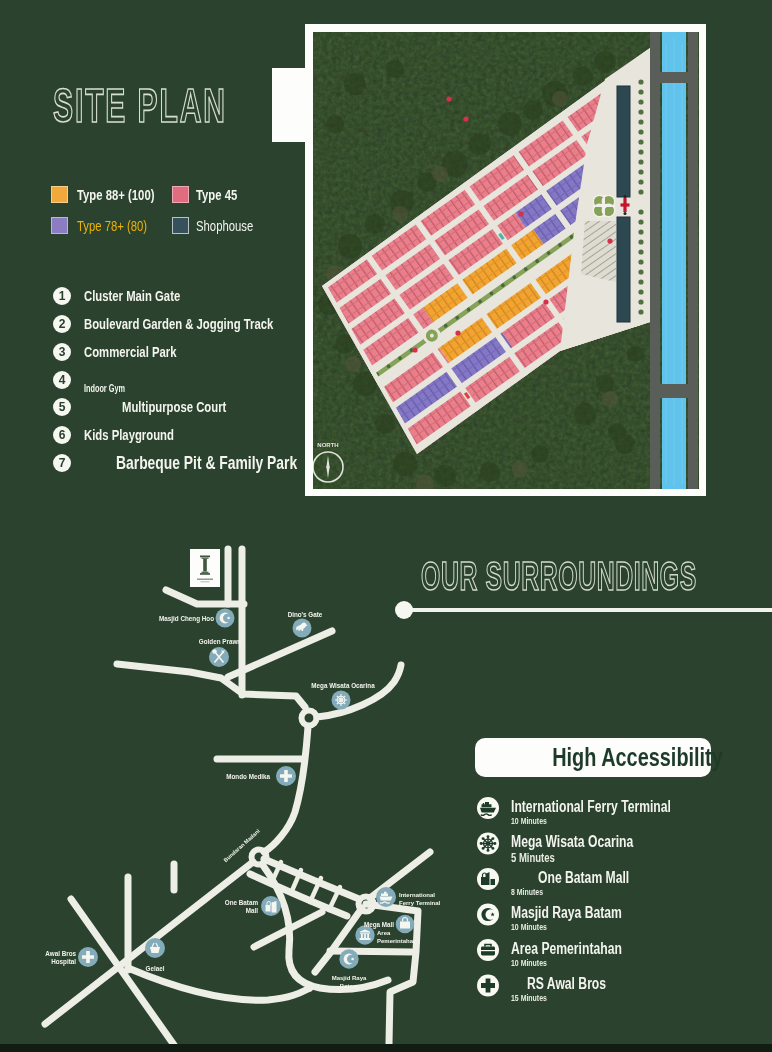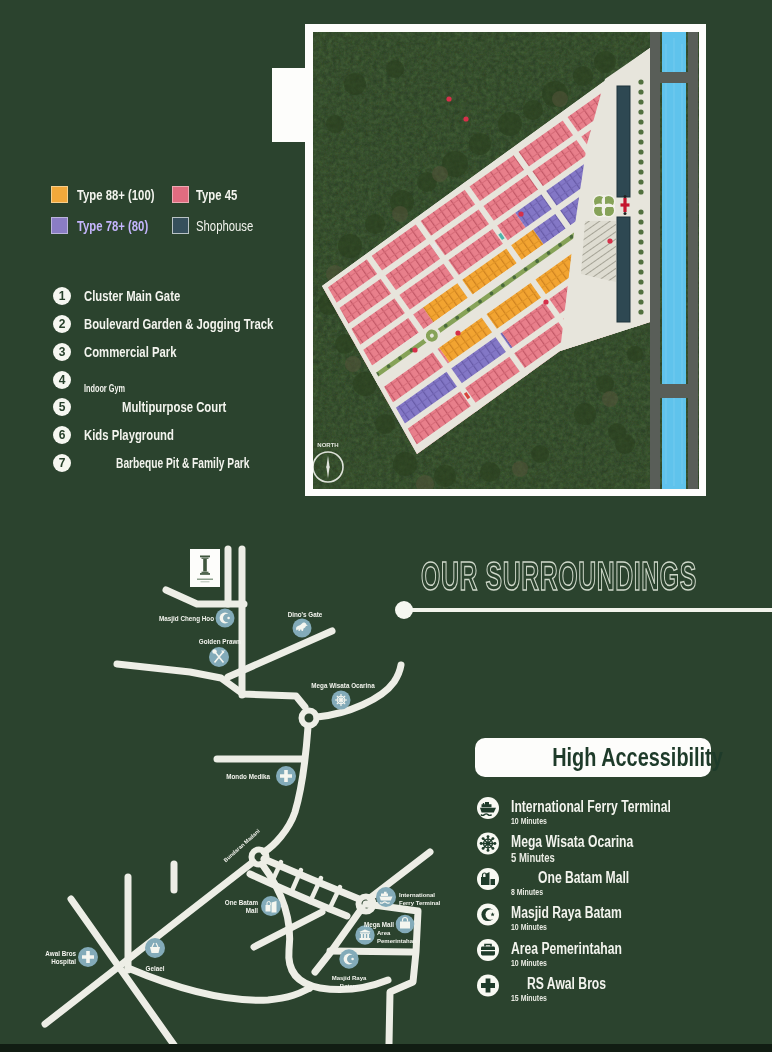--- a/index.html
+++ b/index.html
@@ -455,32 +455,33 @@
   <path d="M0,-11.5 L1.6,0 L0,11.5 L-1.6,0 Z" fill="#dfe3da"></path>
             <circle r="1.6" fill="#dfe3da"></circle>
   <text x="0" y="-20" font-family="Liberation Sans, sans-serif" font-size="6" font-weight="bold" fill="#dfe3da" text-anchor="middle">NORTH</text>
 </g>
 </g>
 </svg>
 </div>
 
 <div class="abs" style="left:272px;top:68px;width:36px;height:74px;background:#fdfdfb;"></div>
 
+<div class="abs" style="left:53px;top:77px;font-size:48.5px;font-weight:bold;letter-spacing:3px;color:transparent;-webkit-text-stroke:1.7px #d6decf;"><span class="condt">SITE PLAN</span></div>
 
 <div class="abs" style="left:51px;top:186px;width:17px;height:17px;background:#f2a93b;border:1px solid #f7cf8d;box-sizing:border-box;"></div>
 
 <div class="abs" style="left:77px;top:186px;height:17px;line-height:17px;font-size:15.5px;font-weight:bold;color:#f3f4ee;"><span class="cond">Type 88+ (100)</span></div>
 
 <div class="abs" style="left:172px;top:186px;width:17px;height:17px;background:#e06c80;border:1px solid #edaab4;box-sizing:border-box;"></div>
 
 <div class="abs" style="left:196px;top:186px;height:17px;line-height:17px;font-size:15.5px;font-weight:bold;color:#f3f4ee;"><span class="cond">Type 45</span></div>
 
 <div class="abs" style="left:51px;top:217px;width:17px;height:17px;background:#8a7dc4;border:1px solid #bcb4dd;box-sizing:border-box;"></div>
 
-<div class="abs" style="left:77px;top:217px;height:17px;line-height:17px;font-size:15.5px;font-weight:bold;color:#c4b5fd;"><span class="cond">Type 78+ (80)</span></div>
+<div class="abs" style="left:77px;top:217px;height:17px;line-height:17px;font-size:15.5px;font-weight:normal;color:#eab308;"><span class="cond">Type 78+ (80)</span></div>
 
 <div class="abs" style="left:172px;top:217px;width:17px;height:17px;background:#36505c;border:1.5px solid #b9c3c5;box-sizing:border-box;"></div>
 
 <div class="abs" style="left:196px;top:217px;height:17px;line-height:17px;font-size:15.5px;font-weight:normal;color:#f3f4ee;"><span class="cond">Shophouse</span></div>
 
 <div class="abs" style="left:53px;top:287px;width:18px;height:18px;border-radius:50%;background:#f6f7f1;text-align:center;line-height:18px;font-size:12px;font-weight:bold;color:#27402b;">1</div>
 <div class="abs" style="left:84px;top:287px;height:18px;line-height:18px;font-size:15.5px;font-weight:bold;color:#f3f4ee;"><span class="cond">Cluster Main Gate</span></div>
 
 <div class="abs" style="left:53px;top:315px;width:18px;height:18px;border-radius:50%;background:#f6f7f1;text-align:center;line-height:18px;font-size:12px;font-weight:bold;color:#27402b;">2</div>
 <div class="abs" style="left:84px;top:315px;height:18px;line-height:18px;font-size:15.5px;font-weight:bold;color:#f3f4ee;"><span class="cond">Boulevard Garden &amp; Jogging Track</span></div>
@@ -491,21 +492,21 @@
 <div class="abs" style="left:53px;top:371px;width:18px;height:18px;border-radius:50%;background:#f6f7f1;text-align:center;line-height:18px;font-size:12px;font-weight:bold;color:#27402b;">4</div>
 <div class="abs" style="left:84px;top:380px;height:18px;line-height:18px;font-size:10px;font-weight:bold;color:#f3f4ee;"><span class="cond">Indoor Gym</span></div>
 
 <div class="abs" style="left:53px;top:398px;width:18px;height:18px;border-radius:50%;background:#f6f7f1;text-align:center;line-height:18px;font-size:12px;font-weight:bold;color:#27402b;">5</div>
 <div class="abs" style="left:84px;top:398px;height:18px;line-height:18px;font-size:15.5px;font-weight:bold;color:#f3f4ee;padding-left:38px;"><span class="cond">Multipurpose Court</span></div>
 
 <div class="abs" style="left:53px;top:426px;width:18px;height:18px;border-radius:50%;background:#f6f7f1;text-align:center;line-height:18px;font-size:12px;font-weight:bold;color:#27402b;">6</div>
 <div class="abs" style="left:84px;top:426px;height:18px;line-height:18px;font-size:15.5px;font-weight:bold;color:#f3f4ee;"><span class="cond">Kids Playground</span></div>
 
 <div class="abs" style="left:53px;top:454px;width:18px;height:18px;border-radius:50%;background:#f6f7f1;text-align:center;line-height:18px;font-size:12px;font-weight:bold;color:#27402b;">7</div>
-<div class="abs" style="left:84px;top:454px;height:18px;line-height:18px;font-size:14px;font-weight:bold;color:#f3f4ee;padding-left:32px;"><span class="cond">Barbeque Pit &amp; Family Park</span></div>
+<div class="abs" style="left:84px;top:454px;height:18px;line-height:18px;font-size:19px;font-weight:bold;color:#f3f4ee;padding-left:32px;"><span class="cond">Barbeque Pit &amp; Family Park</span></div>
 
 
 <div class="abs" style="left:421px;top:554px;font-size:40px;font-weight:bold;letter-spacing:1px;color:transparent;-webkit-text-stroke:1.5px #cfd8ca;"><span class="condt">OUR SURROUNDINGS</span></div>
 
 <div class="abs" style="left:404px;top:608px;width:368px;height:3.5px;background:#f2f3ec;"></div>
 <div class="abs" style="left:395px;top:601px;width:18px;height:18px;border-radius:50%;background:#f6f7f1;"></div>
 
 <div class="abs" style="left:475px;top:738px;width:236px;height:39px;background:#fdfdfb;border-radius:10px;"></div>
 <div class="abs" style="left:475px;top:738px;width:236px;height:39px;line-height:39px;text-align:center;font-size:26px;font-weight:bold;color:#1e3b2a;margin-left:44px;"><span class="condc">High Accessibility</span></div>
 

